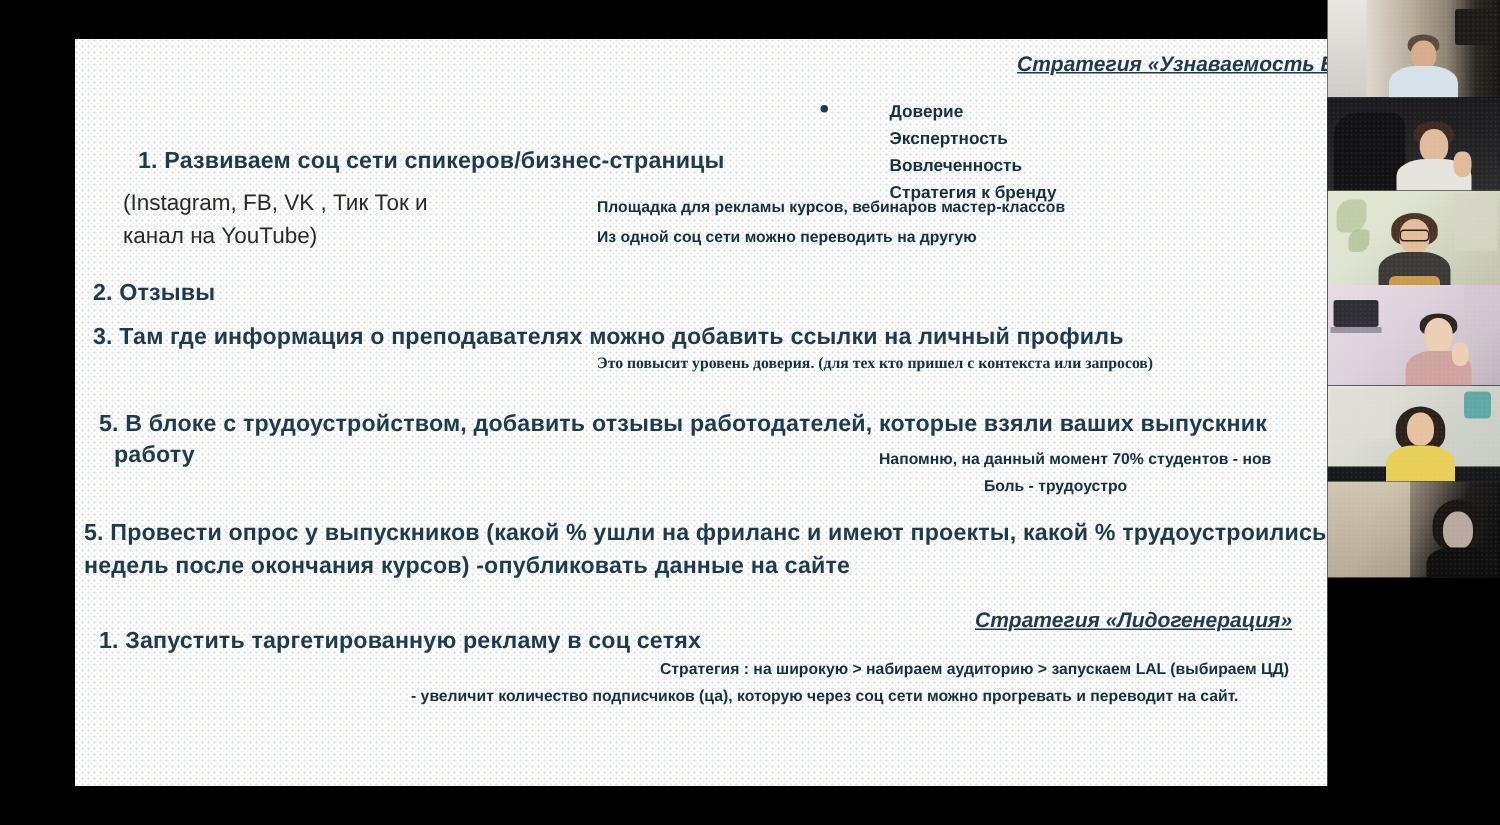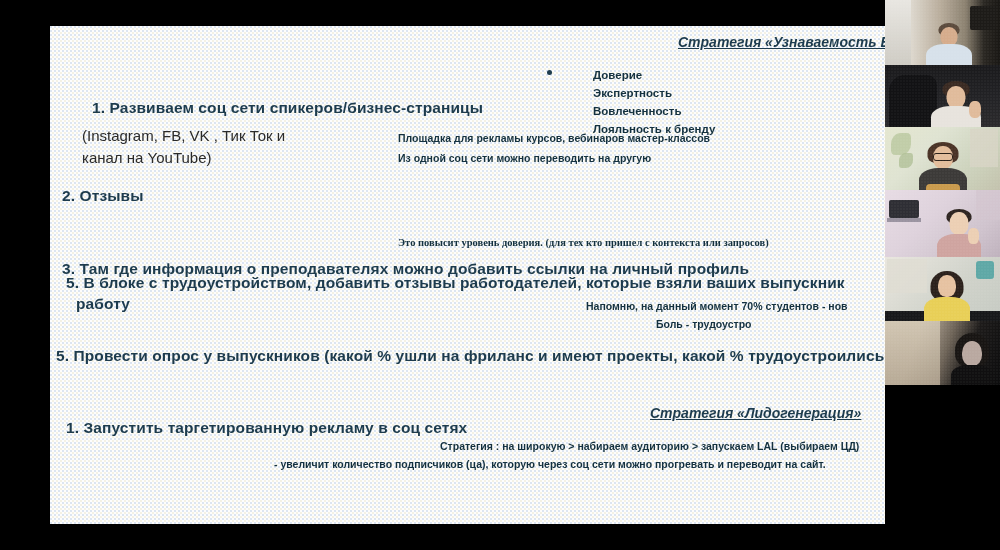--- a/index.html
+++ b/index.html
@@ -160,48 +160,49 @@
 
   <div id="slide">
 
     <div class="strategy" style="left:628px; top:8px;">Стратегия «Узнаваемость Бр</div>
 
     <div id="bullet-block">
       <span class="bullet-dot"></span>
       <div class="b-line">Доверие</div>
       <div class="b-line">Экспертность</div>
       <div class="b-line">Вовлеченность</div>
-      <div class="b-line">Лояльность к бренду</div>
+      <div class="b-line">Стратегия к бренду</div>
     </div>
 
     <div class="h-item" style="left:16px; top:71px;margin-left:26px;">1. Развиваем соц сети спикеров/бизнес-страницы</div>
 
     <div class="note-light" style="left:32px; top:99px; white-space:pre-line;">(Instagram, FB, VK , Тик Ток и
 канал на YouTube)</div>
 
     <div class="note" style="left:348px; top:104px;">Площадка для рекламы курсов, вебинаров мастер-классов</div>
 
     <div class="note" style="left:348px; top:124px;">Из одной соц сети можно переводить на другую</div>
 
     <div class="h-item" style="left:12px; top:159px;">2. Отзывы</div>
 
-    <div class="h-item" style="left:12px; top:188px;margin-top:44px;">3. Там где информация о преподавателях можно добавить ссылки на личный профиль</div>
+    <div class="h-item" style="left:12px; top:188px;">3. Там где информация о преподавателях можно добавить ссылки на личный профиль</div>
 
     <div class="note" style="left:348px; top:209px;font-family:Liberation Serif, serif;">Это повысит уровень доверия. (для тех кто пришел с контекста или запросов)</div>
 
     <div class="h-item" style="left:16px; top:246px;">5. В блоке с трудоустройством, добавить отзывы работодателей, которые взяли ваших выпускник</div>
 
     <div class="h-item" style="left:26px; top:267px;">работу</div>
 
     <div class="note" style="left:536px; top:272px;">Напомню, на данный момент 70% студентов - нов</div>
 
     <div class="note" style="left:606px; top:290px;">Боль - трудоустро</div>
 
     <div class="h-item" style="left:6px; top:319px;">5. Провести опрос у выпускников (какой % ушли на фриланс и имеют проекты, какой % трудоустроились в тече</div>
 
+    <div class="h-item" style="left:6px; top:341px;">недель после окончания курсов) -опубликовать данные на сайте</div>
 
     <div class="strategy" style="left:600px; top:379px;">Стратегия «Лидогенерация»</div>
 
     <div class="h-item" style="left:16px; top:391px;">1. Запустить таргетированную рекламу в соц сетях</div>
 
     <div class="note" style="left:390px; top:412px;text-align:center;">Стратегия : на широкую &gt; набираем аудиторию &gt; запускаем LAL (выбираем ЦД)</div>
 
     <div class="note" style="left:224px; top:430px;">- увеличит количество подписчиков (ца), которую через соц сети можно прогревать и переводит на сайт.</div>
 
   </div>

